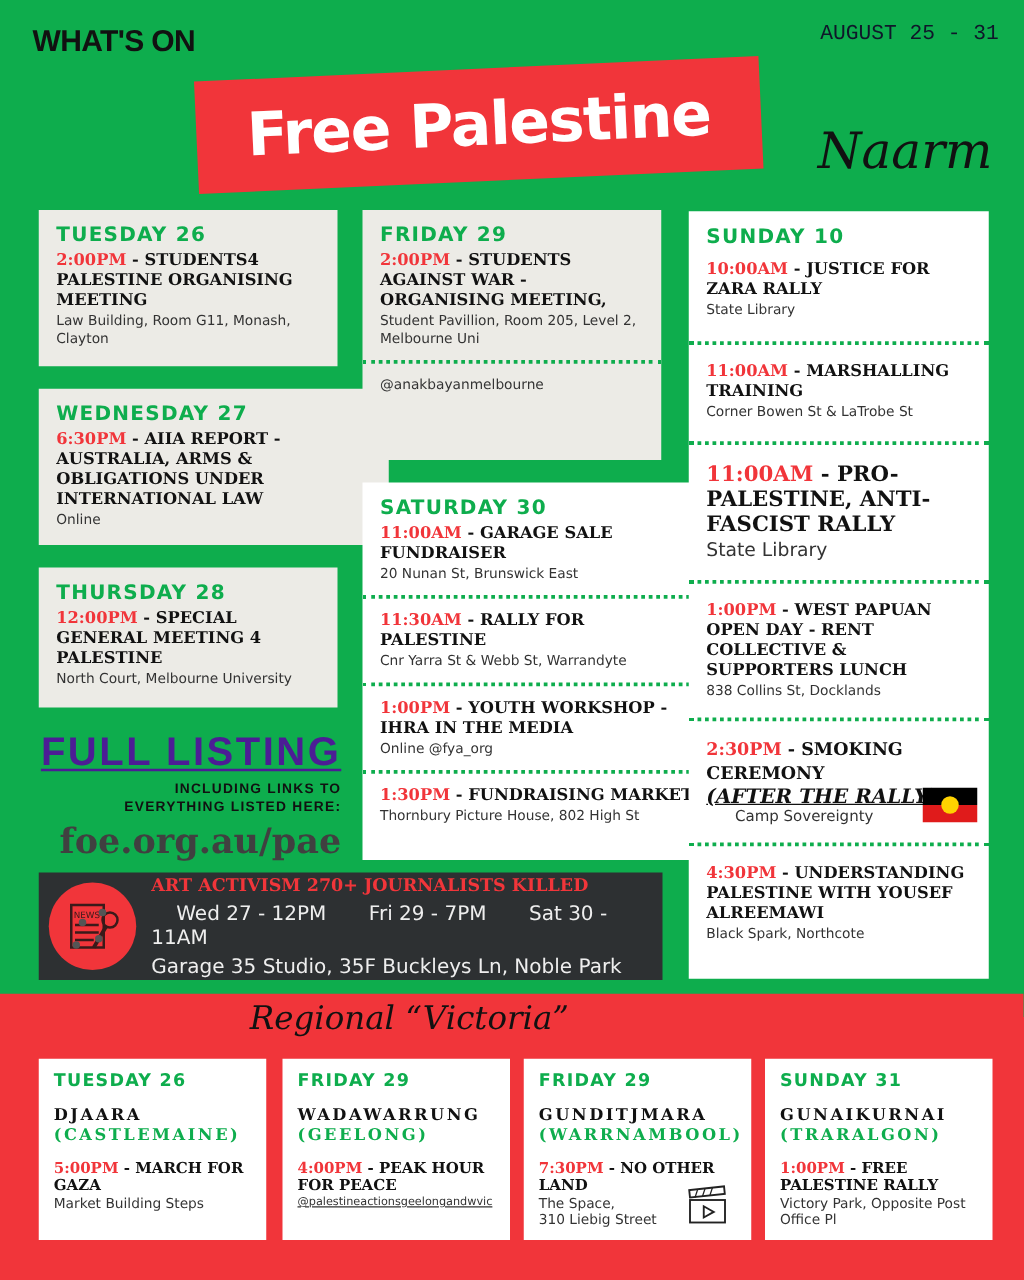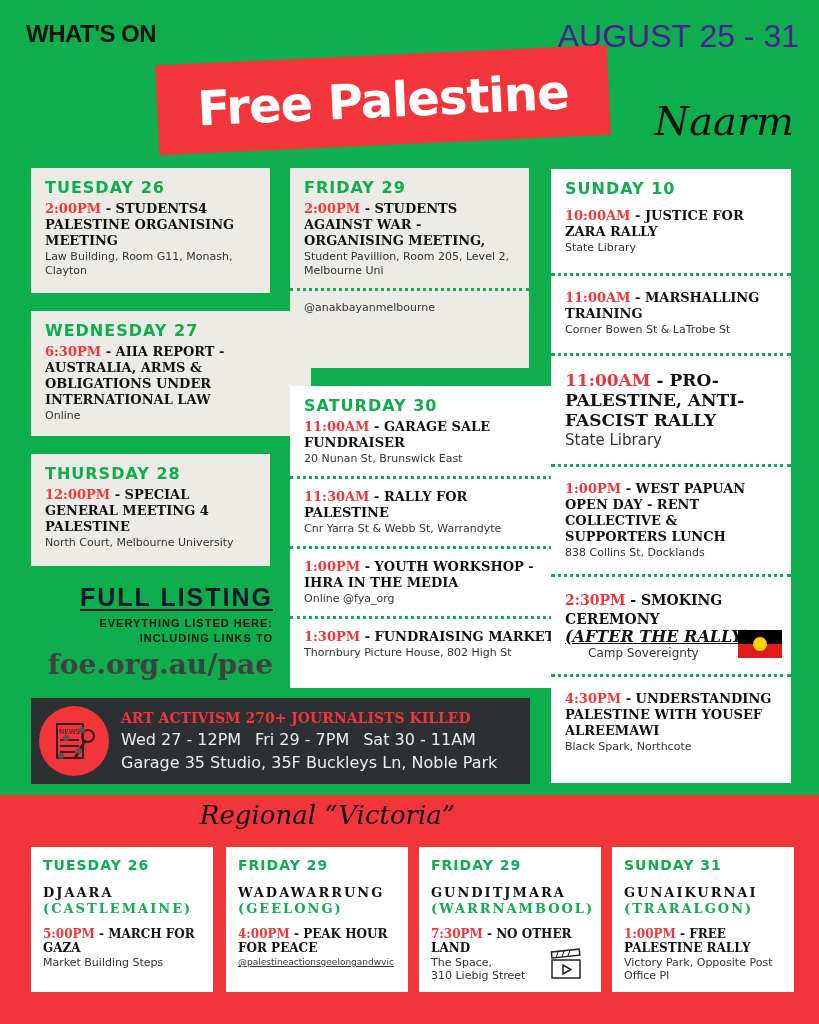--- a/index.html
+++ b/index.html
@@ -1,46 +1,46 @@
 <!DOCTYPE html>
 <html><head>
 <meta charset="utf-8">
 <style>
   * { box-sizing: border-box; margin: 0; padding: 0; }
   html, body { width: 819px; height: 1024px; overflow: hidden; }
   body { font-family: "DejaVu Sans", sans-serif; background: #0ead4d; position: relative; }
   .top { position: absolute; left: 0; top: 0; width: 819px; height: 795px; background: #0ead4d; }
   .whats-on { position: absolute; left: 26px; top: 20px; font-family: "Liberation Sans", sans-serif; font-weight: 900; font-size: 24px; color: #111; letter-spacing: -0.5px; }
-  .dates { position: absolute; right: 20px; top: 18px; font-family: Liberation Sans, sans-serif; font-size: 32px; color: #4c1d95; }
+  .dates { position: absolute; right: 20px; top: 18px; font-family: Liberation Mono, monospace; font-size: 17px; color: #0f172a; }
   .banner { position: absolute; left: 157px; top: 55px; width: 452px; height: 90px; background: #f1353a; transform: rotate(-2.6deg); display: flex; align-items: center; justify-content: center; }
   .banner span { font-family: "DejaVu Sans", sans-serif; font-weight: bold; font-size: 48px; color: #fff; letter-spacing: -1px; }
   .naarm { position: absolute; right: 25px; top: 98px; font-family: "DejaVu Serif", serif; font-style: italic; font-size: 40px; color: #111; }
 
   .card { position: absolute; padding: 10px 14px; }
   .card.grey { background: #ecebe6; }
   .card.white { background: #fff; }
   .day { font-family: "DejaVu Sans", sans-serif; font-weight: bold; font-size: 16px; color: #0ead4d; letter-spacing: 1px; margin-bottom: 4px; }
   .ev-title { font-family: "DejaVu Serif", serif; font-weight: bold; font-size: 13px; line-height: 16px; color: #111; }
   .ev-title .time { color: #f1353a; }
   .loc { font-family: "DejaVu Sans", sans-serif; font-size: 11px; line-height: 14px; color: #333; margin-top: 1px; }
   .sep { border-top: 3px dotted #0ead4d; margin: 10px -14px 10px -14px; }
   .big .ev-title { font-size: 17px; line-height: 20px; }
   .big .loc { font-size: 15px; line-height: 19px; }
 
   .full-listing { position: absolute; left: 28px; top: 583px; width: 245px; text-align: right; }
-  .fl-title { font-family: "Liberation Sans", sans-serif; font-weight: 900; font-size: 25px; letter-spacing: 2px; color: #0f172a; text-decoration: underline; text-decoration-thickness: 2px; text-underline-offset: 3px; }
+  .fl-title { font-family: "Liberation Sans", sans-serif; font-weight: 900; font-size: 32px; letter-spacing: 2px; color: #4c1d95; text-decoration: underline; text-decoration-thickness: 2px; text-underline-offset: 3px; }
   .fl-sub { font-family: "Liberation Sans", sans-serif; font-weight: bold; font-size: 11px; letter-spacing: 1px; color: #111; line-height: 15px; margin-top: 4px; }
   .fl-url { font-family: "DejaVu Serif", serif; font-weight: bold; font-size: 28px; color: #404040; margin-top: 2px; }
 
   .art { position: absolute; left: 31px; top: 698px; width: 499px; height: 86px; background: #2d3032; display: flex; align-items: center; }
   .art-icon { width: 70px; height: 70px; border-radius: 50%; background: #f1353a; margin-left: 8px; flex: none; position: relative; }
   .art-text { margin-left: 12px; }
   .art-title { font-family: "DejaVu Serif", serif; font-weight: bold; font-size: 14px; color: #f1353a; }
   .art-line { font-family: "DejaVu Sans", sans-serif; font-size: 16px; color: #eee; margin-top: 4px; }
-  .art-line span { margin-right: 14px; }
+  .art-line span { margin-right: 14px; margin-left: 20px; }
 
   .bottom { position: absolute; left: 0; top: 795px; width: 819px; height: 229px; background: #f1353a; }
   .regional { position: absolute; left: 0; top: 800px; width: 655px; text-align: center; font-family: "DejaVu Serif", serif; font-style: italic; font-size: 26px; color: #111; }
   .rcard { position: absolute; top: 847px; width: 182px; height: 145px; background: #fff; padding: 10px 12px; }
   .rcard .day { font-size: 14px; margin-bottom: 12px; }
   .nation { font-family: "DejaVu Serif", serif; font-weight: bold; font-size: 13px; letter-spacing: 2px; color: #111; line-height: 16px; }
   .town { font-family: "DejaVu Serif", serif; font-weight: bold; font-size: 13px; letter-spacing: 2px; color: #0ead4d; line-height: 16px; margin-bottom: 10px; }
   .rcard .ev-title { font-size: 12px; line-height: 14px; }
   .rcard .loc { font-size: 11px; line-height: 13px; }
   .handle { text-decoration: underline; font-size: 9px !important; }
@@ -72,22 +72,22 @@
 
 <div class="card grey" style="left:31px;top:454px;width:239px;height:112px;">
   <div class="day">THURSDAY 28</div>
   <div class="ev-title"><span class="time">12:00PM</span><span> - SPECIAL GENERAL MEETING 4 PALESTINE</span></div>
   <div class="loc">North Court, Melbourne University</div>
 </div>
 
 <div class="full-listing">
   <div class="fl-title">FULL LISTING</div>
   <div class="fl-sub">
+      <div>INCLUDING LINKS TO</div>
       <div>EVERYTHING LISTED HERE:</div>
-      <div>INCLUDING LINKS TO</div>
     </div>
   <div class="fl-url">foe.org.au/pae</div>
 </div>
 
 <div class="card grey" style="left:290px;top:168px;width:239px;height:200px;">
   <div class="day">FRIDAY 29</div>
   <div class="ev-title"><span class="time">2:00PM</span><span> - STUDENTS AGAINST WAR - ORGANISING MEETING,</span></div>
   <div class="loc">Student Pavillion, Room 205, Level 2, Melbourne Uni</div>
   <div class="sep"></div>
   <div class="loc">@anakbayanmelbourne</div>

